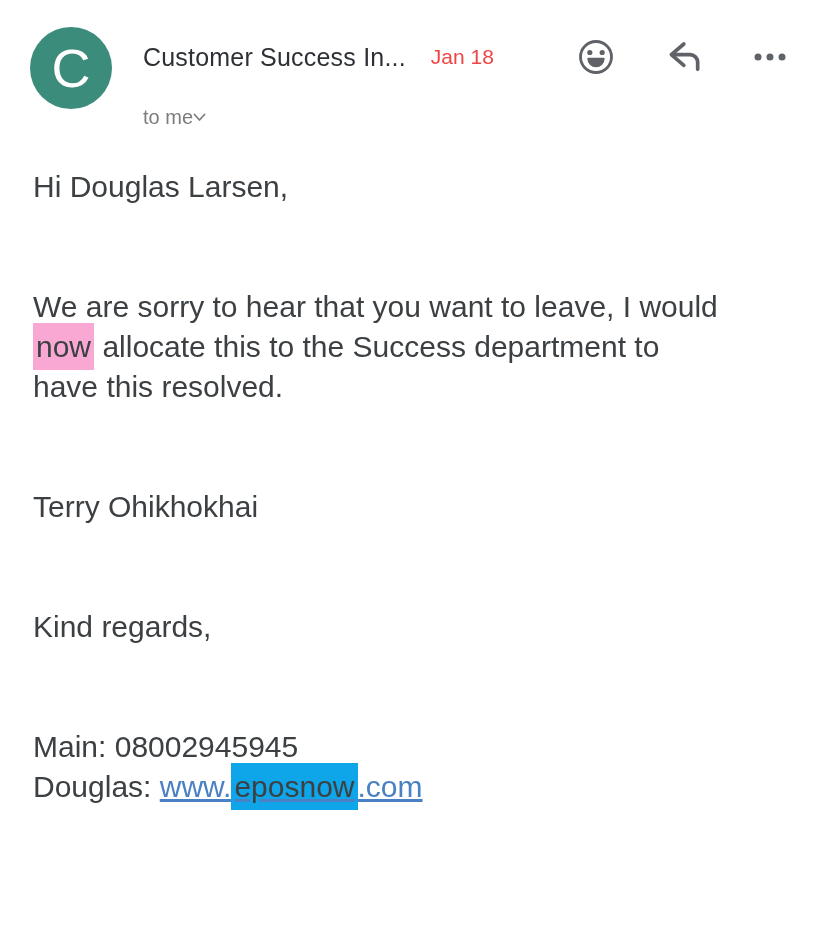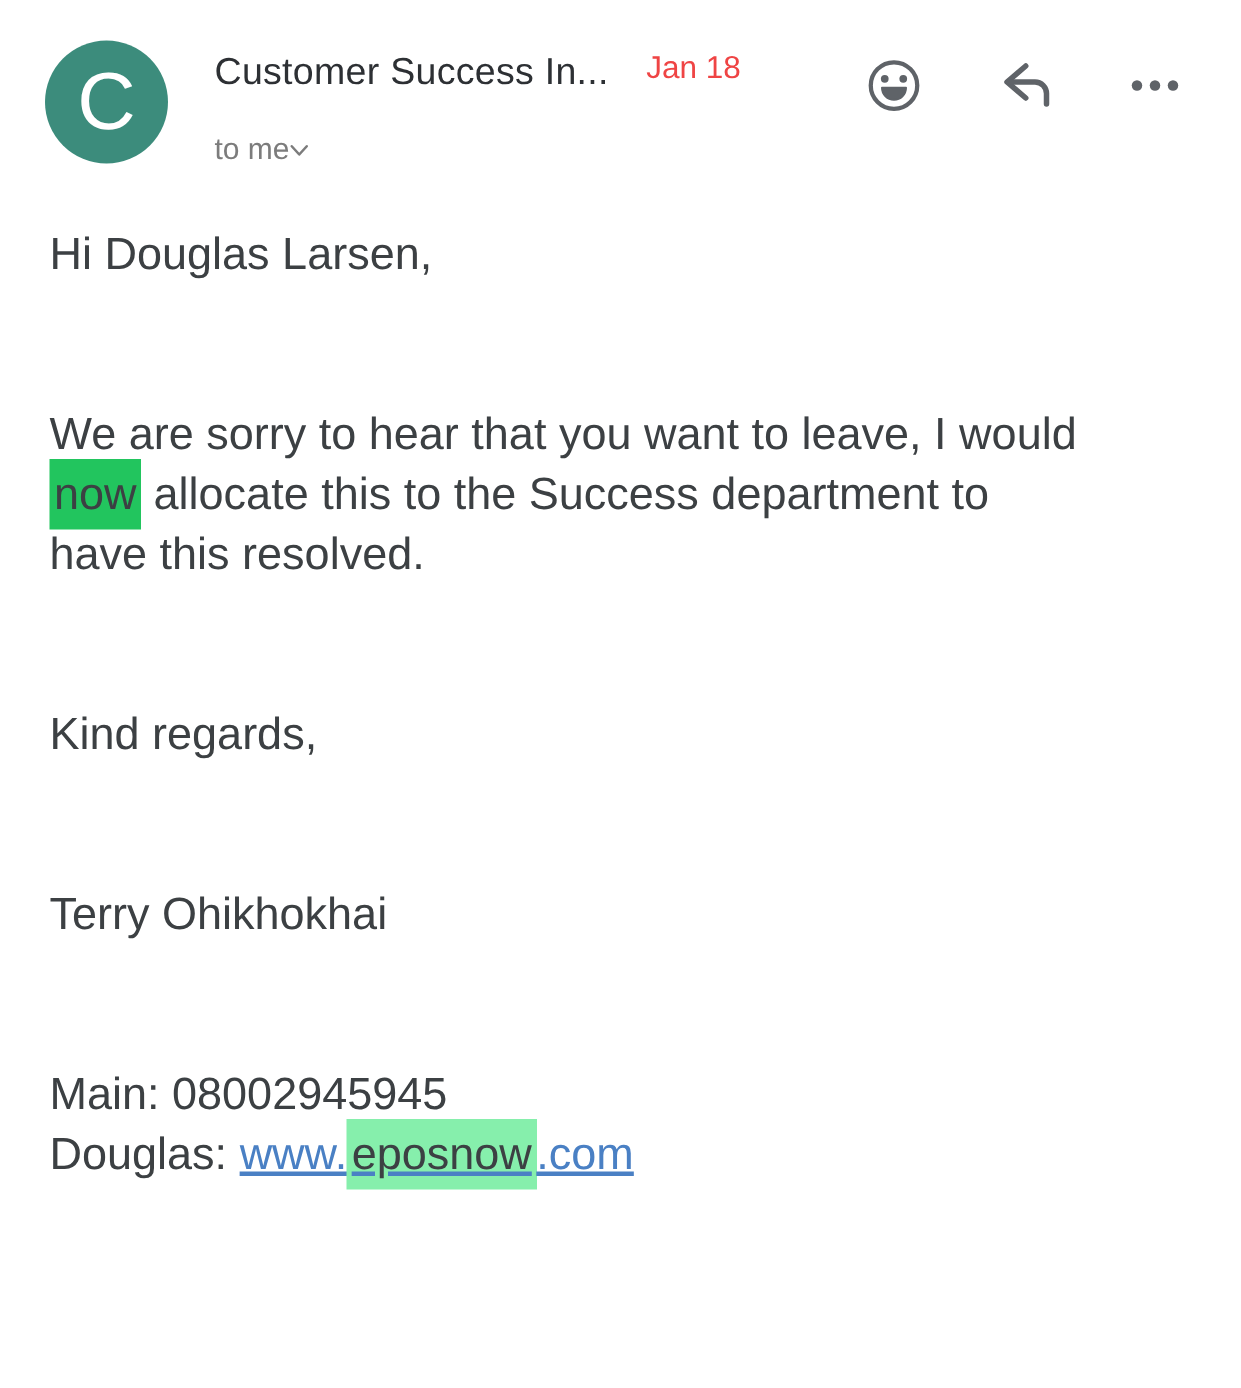--- a/index.html
+++ b/index.html
@@ -25,21 +25,21 @@
     border-radius: 50%;
     background: #3C8C7C;
     color: #ffffff;
     font-size: 54px;
     font-weight: 400;
     display: flex; align-items: center; justify-content: center;
     margin-right: 31px;
     user-select: none;
   }
   .header-main { flex: 1; padding-top: 7px; min-width: 0; }
-  .header-row1 { display: flex; align-items: flex-start; }
+  .header-row1 { display: flex; align-items: center; }
   .sender {
     font-size: 25px;
     color: #2d3034;
     white-space: nowrap;
     letter-spacing: 0.2px;
   }
   .date {
     font-size: 21px;
     color: #ef4444;
     margin-left: 25px;
@@ -47,46 +47,46 @@
   }
   .spacer { flex: 1; }
   .icon-btn {
     background: none; border: none; padding: 0;
     margin-left: 47px;
     cursor: pointer;
     display: flex; align-items: center; justify-content: center;
     height: 46px;
   }
   .header-row2 {
-    margin-top: 9px;
+    margin-top: 26px;
     font-size: 20px;
     color: #7c7c7c;
     display: flex;
     align-items: center;
     gap: 0;
     cursor: pointer;
     width: max-content;
   }
 
   
   .email-body {
     padding: 38px 30px 0 33px;
     font-size: 30px;
     line-height: 40px;
     color: #3c4043;
   }
   .email-body p { margin: 0 0 80px 0; }
   .email-body p:last-child { margin-bottom: 12px; }
 
   .hl {
-    background: #22c55e;
+    background: #f9a8d4;
     color: inherit;
     padding: 7px 3px;
   }
-  .hl2 { background: #86efac; }
+  .hl2 { background: #0ea5e9; }
 
   .link {
     color: #4A80C4;
     text-decoration: underline;
     cursor: pointer;
   }
   .link .hl2 { color: #3c4043; }
 </style>
 </head>
 <body>
@@ -139,23 +139,23 @@
   <main class="email-body">
     <p>Hi Douglas Larsen,</p>
 
 
     <p>
       <span>We are sorry to hear that you want to leave, I would</span><br>
       <mark class="hl">now</mark><span> allocate this to the Success department to</span><br>
       <span>have this resolved.</span>
     </p>
 
+    <p>Terry Ohikhokhai</p>
+
     <p>Kind regards,</p>
-
-    <p>Terry Ohikhokhai</p>
 
     <p>
       <span>Main: 08002945945</span><br>
       <span><span>Douglas: </span><a href="#" class="link"><span>www.</span><mark class="hl hl2">eposnow</mark><span>.com</span></a></span>
     </p>
   </main>
 
 </div>
 
 </body></html>

